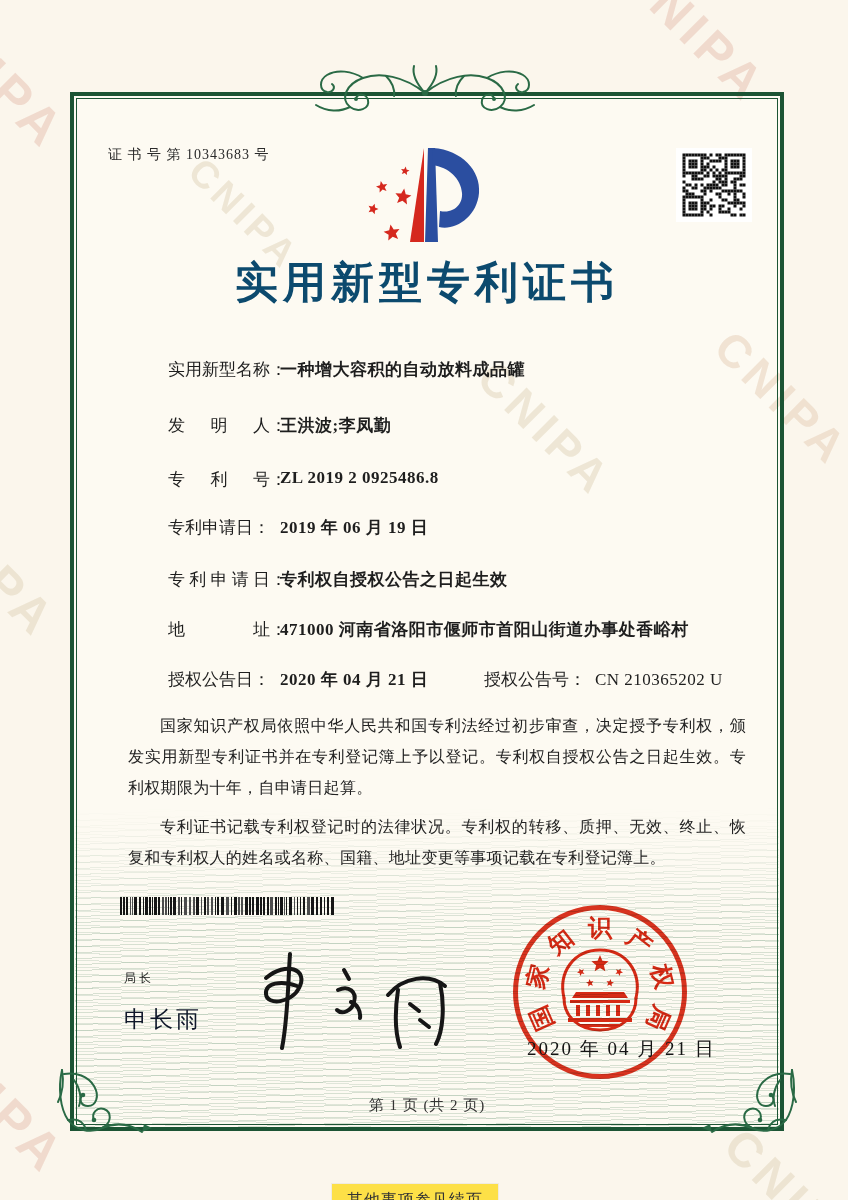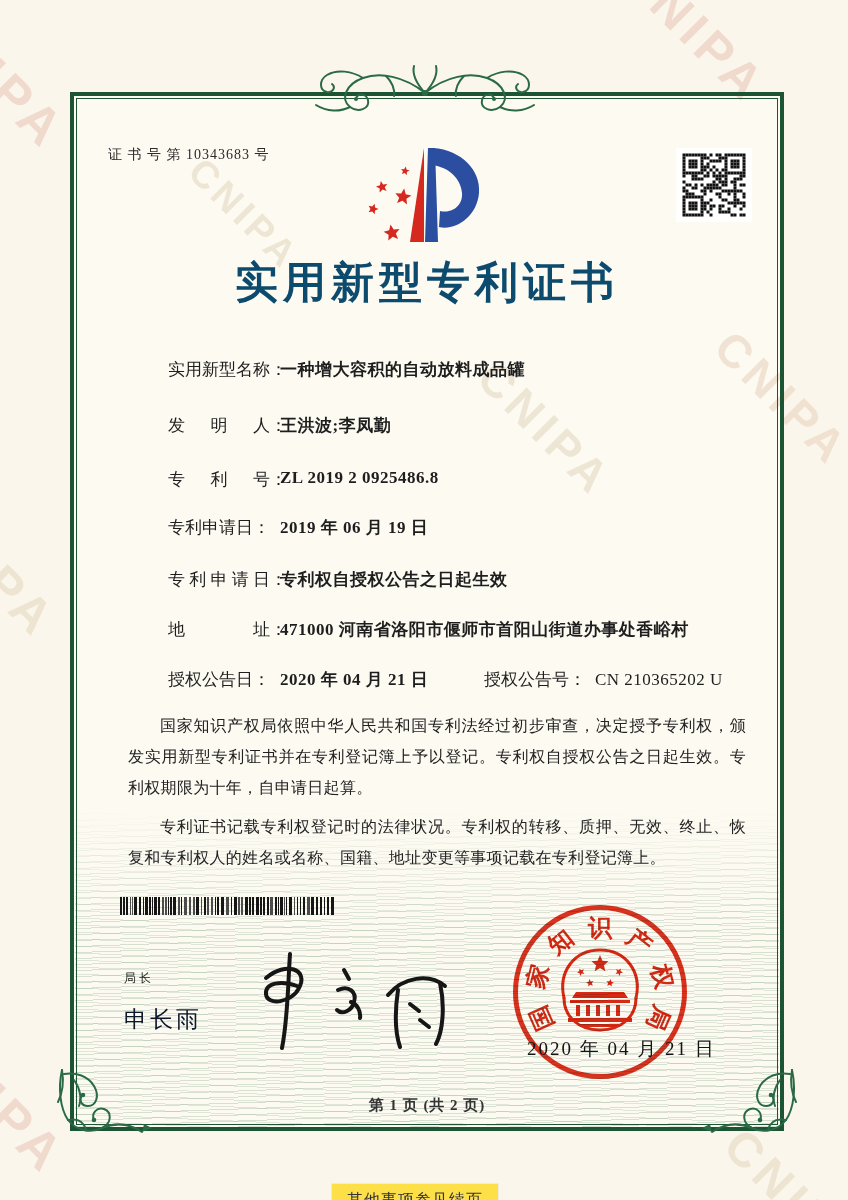--- a/index.html
+++ b/index.html
@@ -73,21 +73,21 @@
         opacity:.96;}
   .seal-arc{position:absolute;left:513px;top:905px;width:174px;height:174px;z-index:6;
             mix-blend-mode:multiply;}
   .seal-arc span{position:absolute;left:50%;top:50%;font-size:24px;font-weight:700;
                  color:#d92b16;}
   .emblem{position:absolute;left:552px;top:942px;z-index:6;mix-blend-mode:multiply;}
   .seal-date{position:absolute;left:527px;top:1036px;font-size:19px;letter-spacing:2px;
              color:#141414;z-index:7;white-space:nowrap;}
 
   .page-info{position:absolute;left:70px;top:1096px;width:714px;text-align:center;
-             font-size:15px;letter-spacing:1px;color:#333;z-index:5;font-weight:bold;}
+             font-size:15px;letter-spacing:1px;color:#333;z-index:5;}
   .cont-box{position:absolute;left:332px;top:1184px;background:#fde047;padding:6px 15px;
             box-shadow:0 0 0 1px rgba(120,110,90,.08);z-index:5;}
   .cont-box span{font-size:16px;letter-spacing:1px;color:#333;}
 </style>
 </head>
 <body>
 
 <div class="page">
 
   <div class="wm wm1">CNIPA</div>

